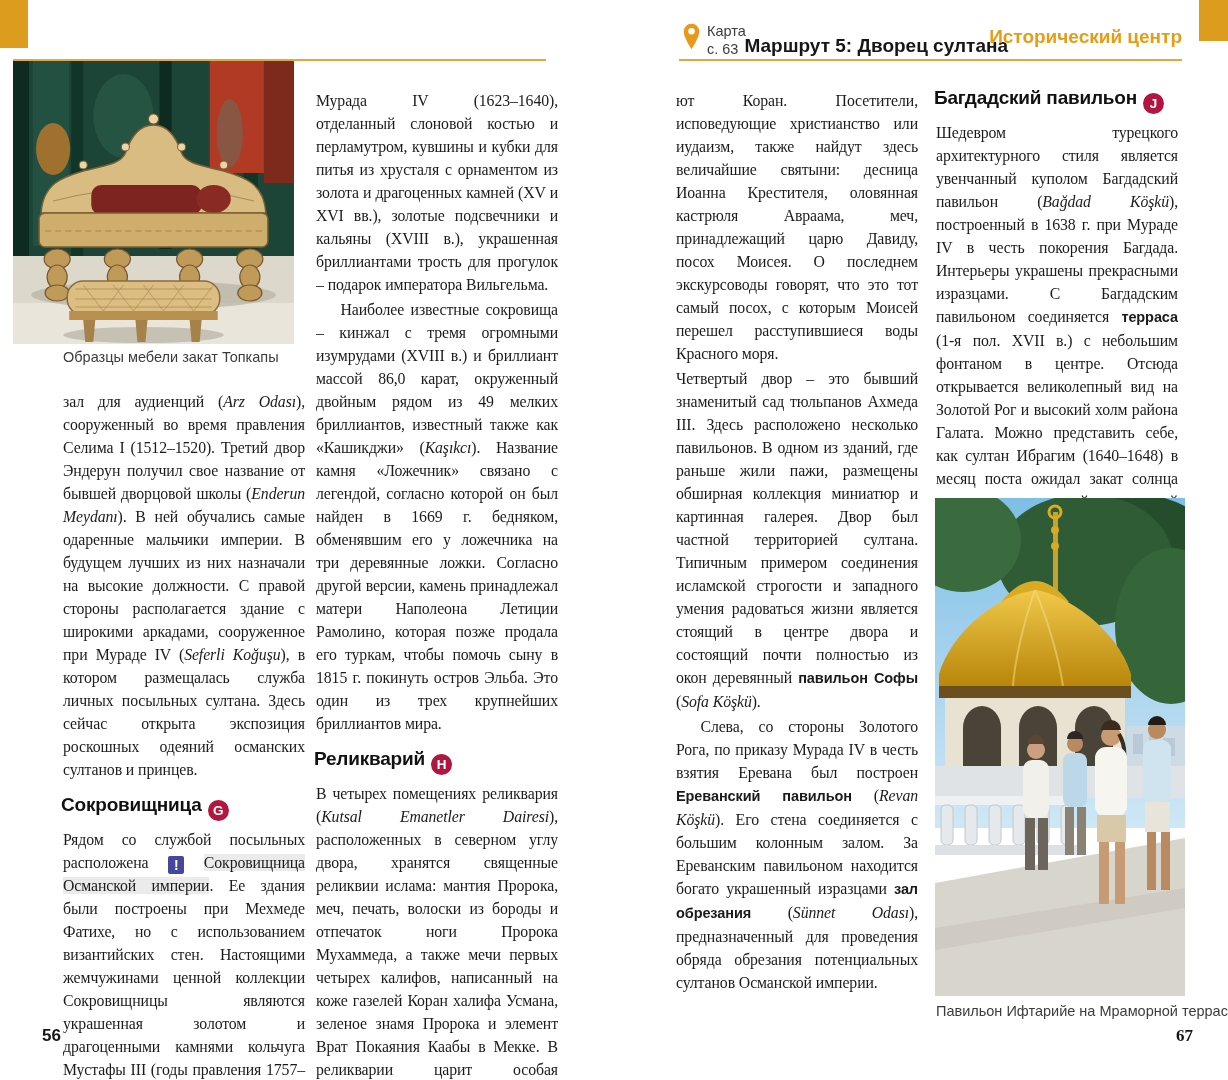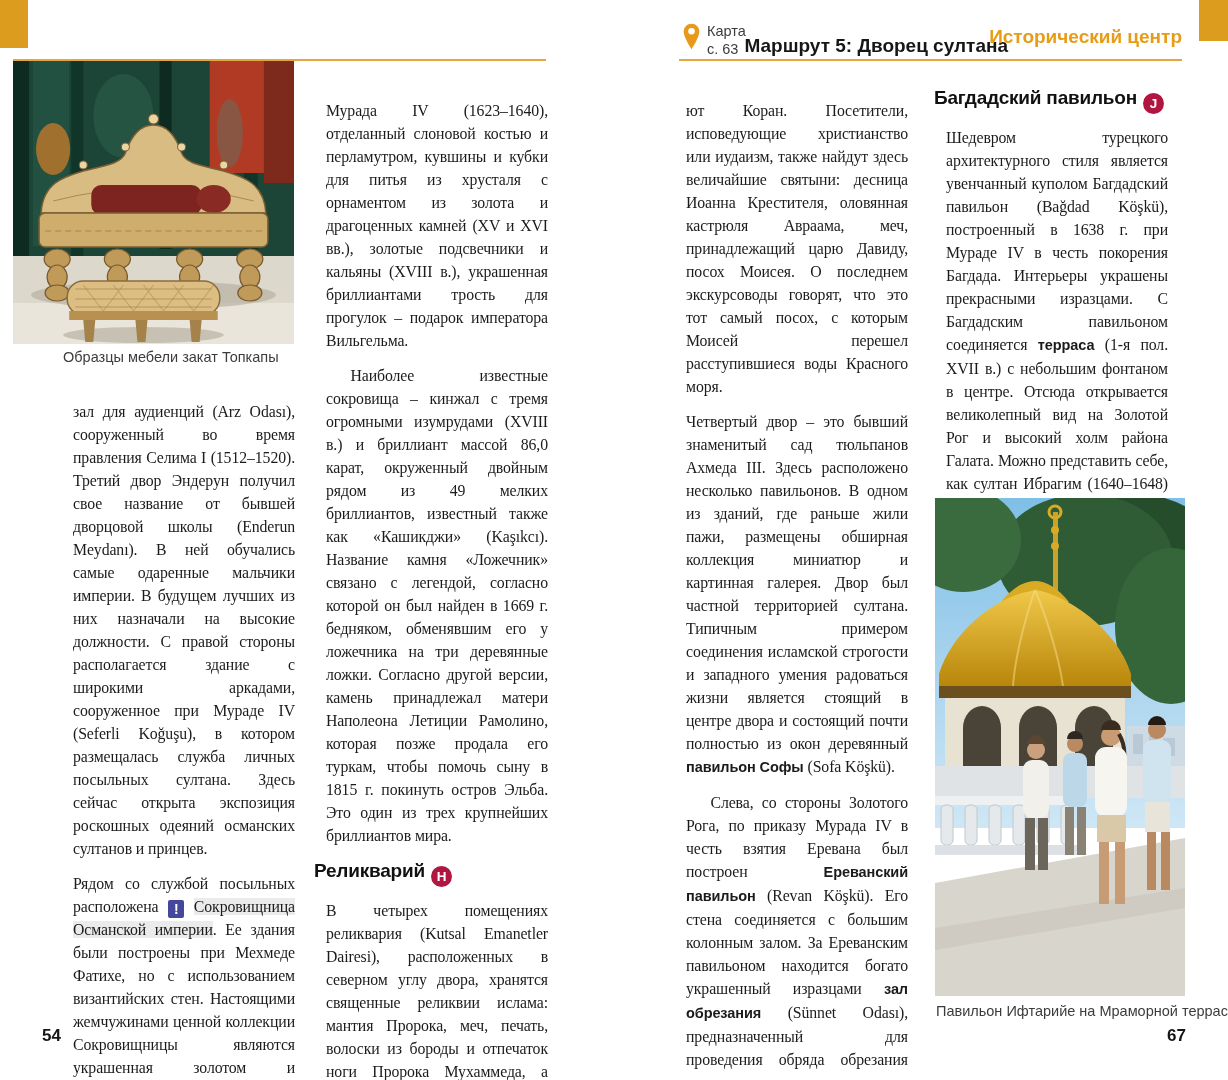--- a/index.html
+++ b/index.html
@@ -18,38 +18,38 @@
   .hdr-section{position:absolute;right:46px;top:26px;font:700 19px "Liberation Sans",sans-serif;color:#E79C15;white-space:nowrap;}
   
   figure{margin:0;padding:0;}
   .photo1{position:absolute;left:13px;top:61px;width:281px;height:283px;overflow:hidden;}
   .photo2{position:absolute;left:935px;top:498px;width:250px;height:498px;overflow:hidden;}
   .caption{position:absolute;font:400 14.5px "Liberation Sans",sans-serif;color:#3C3C3C;white-space:nowrap;}
   .cap1{left:63px;top:349px;}
   .cap2{left:936px;top:1003px;}
   
   .col{position:absolute;width:246px;font-size:15.8px;line-height:23px;text-align:justify;letter-spacing:-0.1px;}
-  .col p{margin:12px;}
+  .col p{margin:2px;}
   .col p.indent{text-indent:1.55em;}
   .c1{left:61px;top:388px;}
   .c2{left:314px;top:87px;}
   .c3{left:674px;top:87px;}
   .c4{left:934px;top:87px;}
   .heading{margin:13px 0 7px;font:700 19px "Liberation Sans",sans-serif;color:#111;letter-spacing:-0.2px;}
   .c4 .heading:first-child{margin-top:0;}
   .badge{display:inline-flex;align-items:center;justify-content:center;width:21px;height:21px;border-radius:50%;
          background:#B01640;color:#fff;font:700 13.5px "Liberation Sans",sans-serif;vertical-align:-4px;margin-left:6px;}
-  .s-i{}
+  .s-i{font-style:italic;}
   .s-b{font-family:"Liberation Sans",sans-serif;font-weight:700;font-size:0.92em;}
   .s-hl{background:#EBEBEB;}
   .excl{display:inline-block;width:16px;height:18px;border-radius:2px;background:#44479B;color:#fff;
         font:700 14px/18px "Liberation Sans",sans-serif;text-align:center;vertical-align:-2px;margin:0 2px;}
   
   .pgnum{position:absolute;top:1026px;font:700 17px "Liberation Sans",sans-serif;color:#161616;}
-  .pg-l{left:42px;} .pg-r{right:42px;}
+  .pg-l{left:42px;} .pg-r{right:35px;font-family:Liberation Serif, serif;}
 </style>
 </head>
 <body>
 
 <main class="page">
 
   <div class="corner left"></div>
   <div class="corner right"></div>
 
   <svg class="hdr-pin" viewBox="0 0 24 38">
@@ -111,20 +111,21 @@
       <path d="M62,228 h136 M62,238 h136 M62,246 h136" stroke="#9a7a42" opacity="0.6"></path>
       <path d="M70,224 l20,26 M100,224 l20,26 M130,224 l20,26 M160,224 l20,26 M90,250 l20,-26 M120,250 l20,-26 M150,250 l20,-26 M180,250 l20,-26" stroke="#9a7a42" opacity="0.45"></path>
       <rect x="56" y="250" width="148" height="9" fill="#b89150"></rect>
       <path d="M70,259 l12,0 -2,22 -8,0 z M122,259 l12,0 -2,22 -8,0 z M176,259 l12,0 -2,22 -8,0 z" fill="#a5824a"></path>
     </svg>
   </figure>
   <figcaption class="caption cap1">Образцы мебели закат Топкапы</figcaption>
 
   <section class="col c1">
       <p>зал для аудиенций (<span class="s-i">Arz Odası</span>), сооруженный во время правления Селима I (1512–1520). Третий двор Эндерун получил свое название от бывшей дворцовой школы (<span class="s-i">Enderun Meydanı</span>). В ней обучались самые одаренные мальчики империи. В будущем лучших из них назначали на высокие должности. С правой стороны располагается здание с широкими аркадами, сооруженное при Мураде IV (<span class="s-i">Seferli Koğuşu</span>), в котором размещалась служба личных посыльных султана. Здесь сейчас открыта экспозиция роскошных одеяний османских султанов и принцев.</p>
+      <h3 class="heading"><span>Сокровищница</span><span class="badge">G</span></h3>
       <p>Рядом со службой посыльных расположена <span class="excl">!</span> <span class="s-hl">Сокровищница Османской империи</span>. Ее здания были построены при Мехмеде Фатихе, но с использованием византийских стен. Настоящими жемчужинами ценной коллекции Сокровищницы являются украшенная золотом и драгоценными камнями кольчуга Мустафы III (годы правления 1757–1773), трон</p>
     </section>
   <section class="col c2">
       <p>Мурада IV (1623–1640), отделанный слоновой костью и перламутром, кувшины и кубки для питья из хрусталя с орнаментом из золота и драгоценных камней (XV и XVI вв.), золотые подсвечники и кальяны (XVIII в.), украшенная бриллиантами трость для прогулок – подарок императора Вильгельма.</p>
       <p class="indent">Наиболее известные сокровища – кинжал с тремя огромными изумрудами (XVIII в.) и бриллиант массой 86,0 карат, окруженный двойным рядом из 49 мелких бриллиантов, известный также как «Кашикджи» (<span class="s-i">Kaşıkcı</span>). Название камня «Ложечник» связано с легендой, согласно которой он был найден в 1669 г. бедняком, обменявшим его у ложечника на три деревянные ложки. Согласно другой версии, камень принадлежал матери Наполеона Летиции Рамолино, которая позже продала его туркам, чтобы помочь сыну в 1815 г. покинуть остров Эльба. Это один из трех крупнейших бриллиантов мира.</p>
       <h3 class="heading"><span>Реликварий</span><span class="badge">H</span></h3>
       <p>В четырех помещениях реликвария (<span class="s-i">Kutsal Emanetler Dairesi</span>), расположенных в северном углу двора, хранятся священные реликвии ислама: мантия Пророка, меч, печать, волоски из бороды и отпечаток ноги Пророка Мухаммеда, а также мечи первых четырех калифов, написанный на коже газелей Коран халифа Усмана, зеленое знамя Пророка и элемент Врат Покаяния Каабы в Мекке. В реликварии царит особая атмосфера, так как здесь специально обученные чтецы нараспев чита-</p>
     </section>
   <section class="col c3">
       <p>ют Коран. Посетители, исповедующие христианство или иудаизм, также найдут здесь величайшие святыни: десница Иоанна Крестителя, оловянная кастрюля Авраама, меч, принадлежащий царю Давиду, посох Моисея. О последнем экскурсоводы говорят, что это тот самый посох, с которым Моисей перешел расступившиеся воды Красного моря.</p>
@@ -207,16 +208,16 @@
           <path d="M213,227 a9,9 0 0 1 18,0 z" fill="#241c14"></path>
         <rect x="208" y="242" width="28" height="62" rx="9" fill="#cfe4ef"></rect>
         <rect x="210" y="304" width="25" height="30" fill="#e8e4da"></rect>
         <rect x="212" y="334" width="9" height="58" fill="#b98a62"></rect>
           <rect x="226" y="334" width="9" height="58" fill="#b98a62"></rect>
       </g>
     </svg>
   </figure>
   <figcaption class="caption cap2">Павильон Ифтарийе на Мраморной террасе</figcaption>
 
-  <div class="pgnum pg-l">54</div>
+  <div class="pgnum pg-l">56</div>
   <div class="pgnum pg-r">67</div>
 
 </main>
 
 </body></html>

